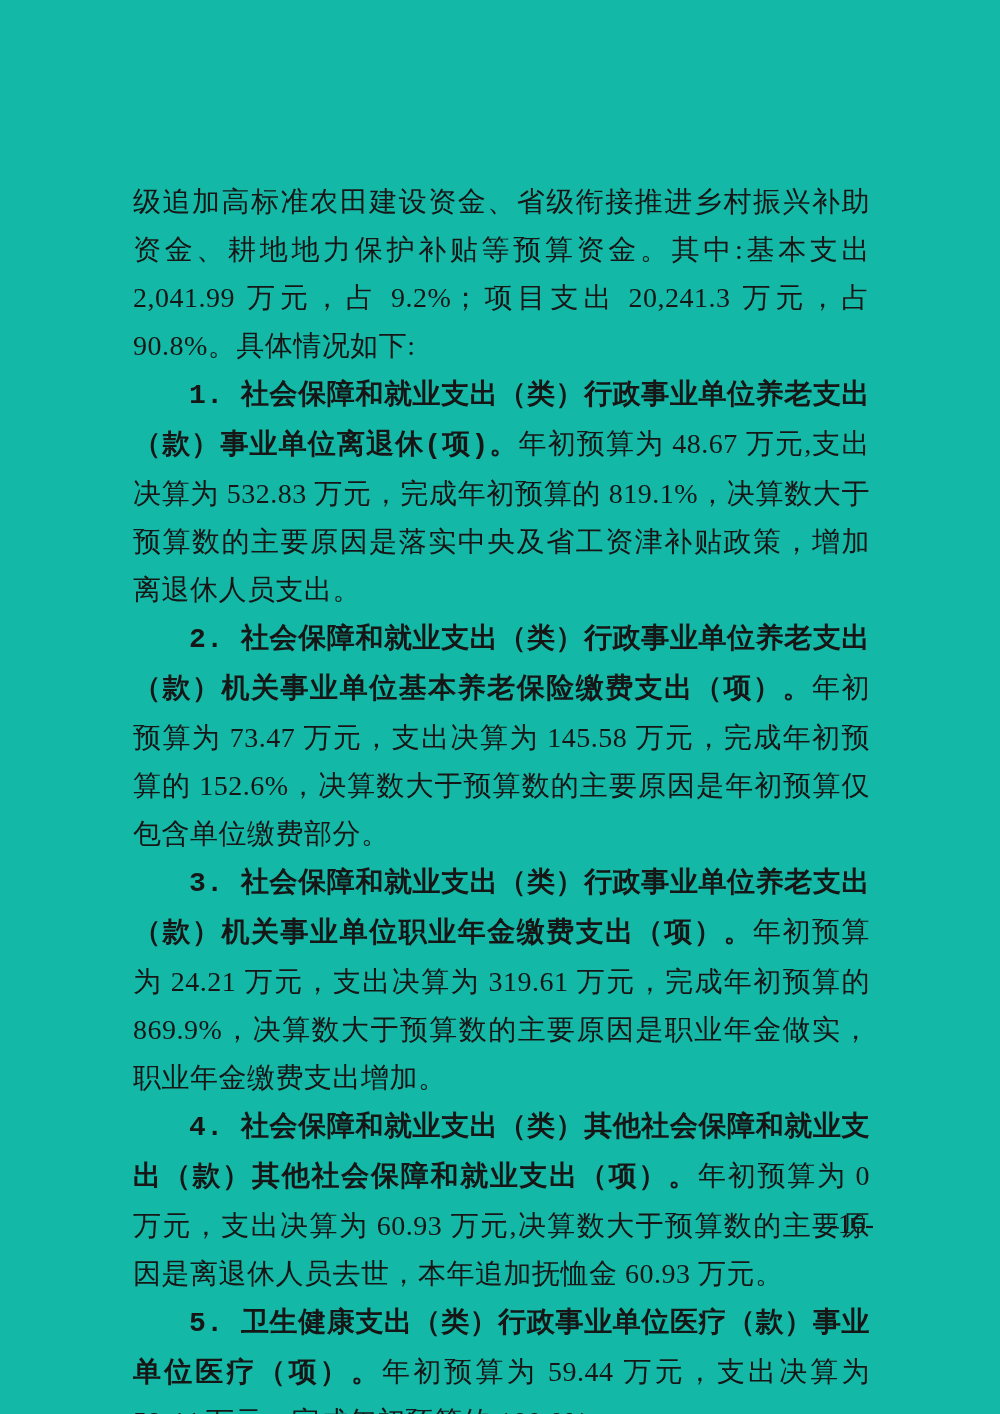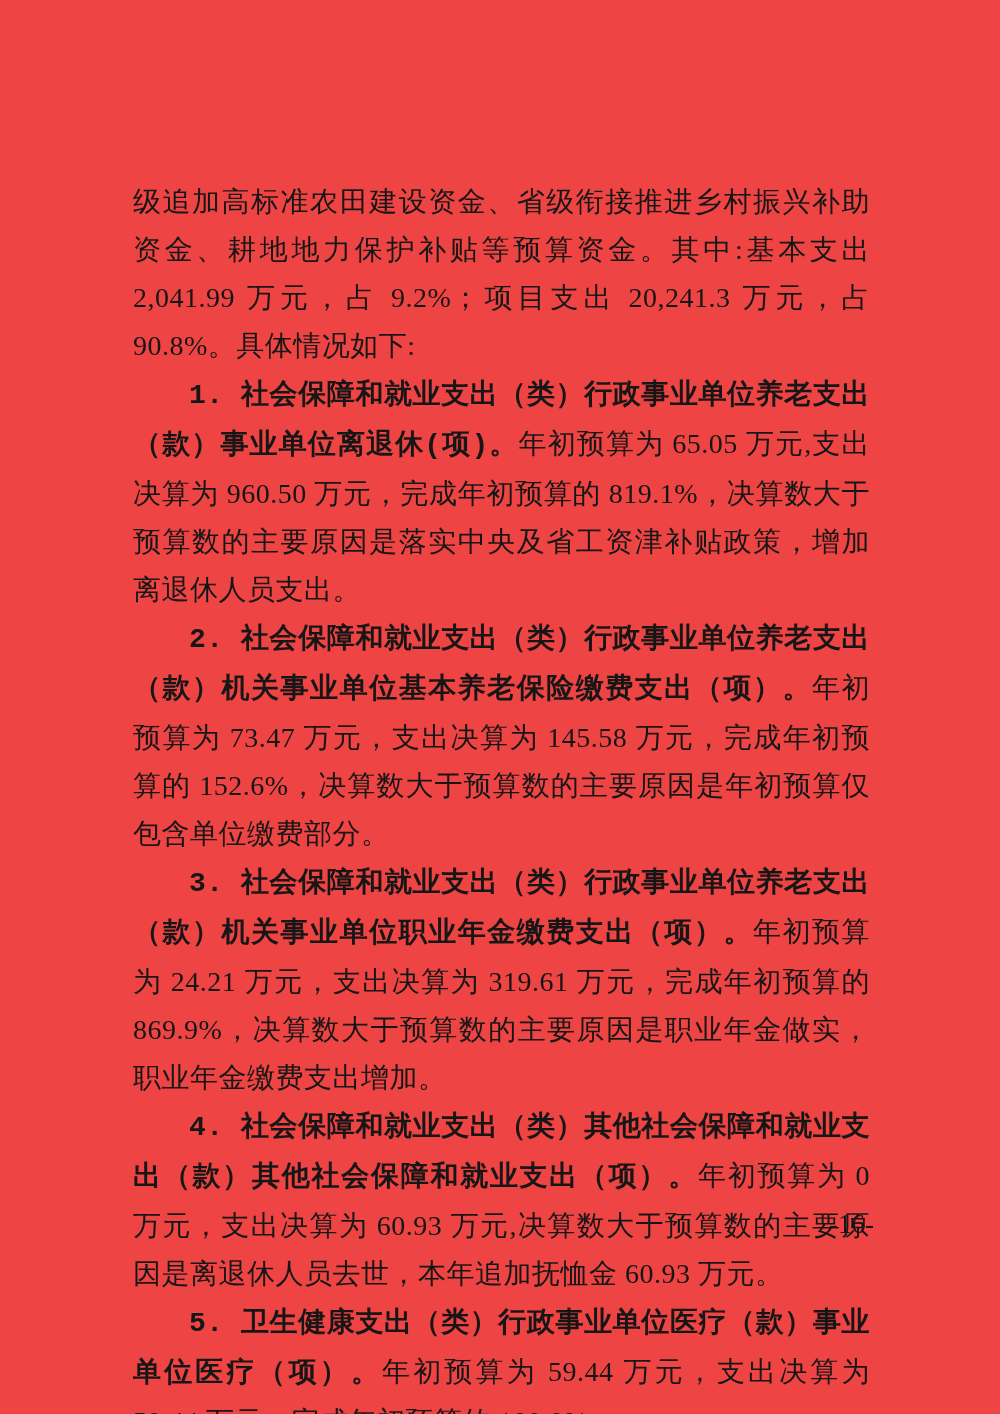--- a/index.html
+++ b/index.html
@@ -4,21 +4,21 @@
 <style>
   html, body {
     margin: 0;
     padding: 0;
     background: #ffffff;
   }
   .page {
     position: relative;
     width: 1000px;
     height: 1414px;
-    background: #ef4444;
+    background: #14b8a6;
     color: #161616;
     font-family: "Liberation Serif", "DejaVu Serif", serif;
     overflow: hidden;
   }
   .content {
     position: absolute;
     left: 133px;
     top: 178px;
     width: 737px;
     font-size: 28px;
@@ -50,21 +50,21 @@
   }
 </style>
 </head>
 <body>
 
 <div class="page">
   <div class="content">
 
     <p class="para"><span>级追加高标准农田建设资金、省级衔接推进乡村振兴补助资金、耕地地力保护补贴等预算资金。其中:基本支出 2,041.99 万元，占 9.2%；项目支出 20,241.3 万元，占 90.8%。具体情况如下:</span></p>
 
-    <p class="para item"><span class="lead">1. 社会保障和就业支出（类）行政事业单位养老支出（款）事业单位离退休(项)。</span><span>年初预算为 65.05 万元,支出决算为 960.50 万元，完成年初预算的 819.1%，决算数大于预算数的主要原因是落实中央及省工资津补贴政策，增加离退休人员支出。</span></p>
+    <p class="para item"><span class="lead">1. 社会保障和就业支出（类）行政事业单位养老支出（款）事业单位离退休(项)。</span><span>年初预算为 48.67 万元,支出决算为 532.83 万元，完成年初预算的 819.1%，决算数大于预算数的主要原因是落实中央及省工资津补贴政策，增加离退休人员支出。</span></p>
 
     <p class="para item"><span class="lead">2. 社会保障和就业支出（类）行政事业单位养老支出（款）机关事业单位基本养老保险缴费支出（项）。</span><span>年初预算为 73.47 万元，支出决算为 145.58 万元，完成年初预算的 152.6%，决算数大于预算数的主要原因是年初预算仅包含单位缴费部分。</span></p>
 
     <p class="para item"><span class="lead">3. 社会保障和就业支出（类）行政事业单位养老支出（款）机关事业单位职业年金缴费支出（项）。</span><span>年初预算为 24.21 万元，支出决算为 319.61 万元，完成年初预算的 869.9%，决算数大于预算数的主要原因是职业年金做实，职业年金缴费支出增加。</span></p>
 
     <p class="para item"><span class="lead">4. 社会保障和就业支出（类）其他社会保障和就业支出（款）其他社会保障和就业支出（项）。</span><span>年初预算为 0 万元，支出决算为 60.93 万元,决算数大于预算数的主要原因是离退休人员去世，本年追加抚恤金 60.93 万元。</span></p>
 
     <p class="para item"><span class="lead">5. 卫生健康支出（类）行政事业单位医疗（款）事业单位医疗（项）。</span><span>年初预算为 59.44 万元，支出决算为 59.44 万元，完成年初预算的 100.0%。</span></p>
 
   </div>

